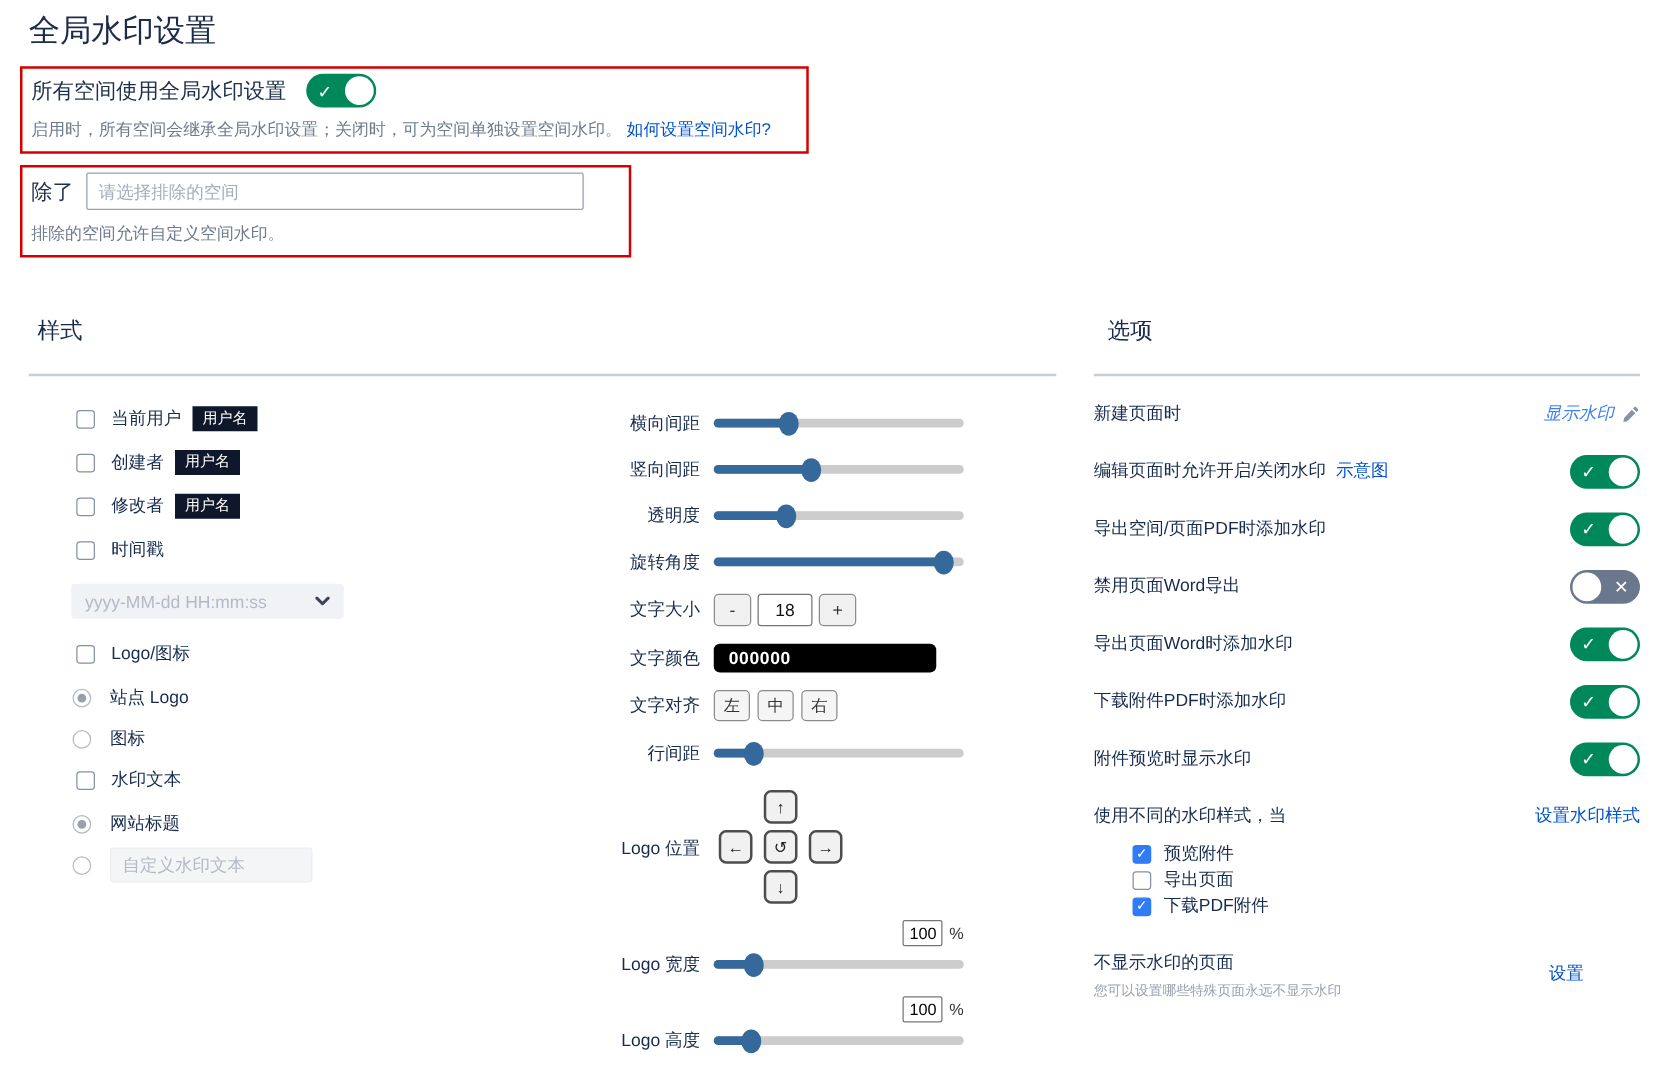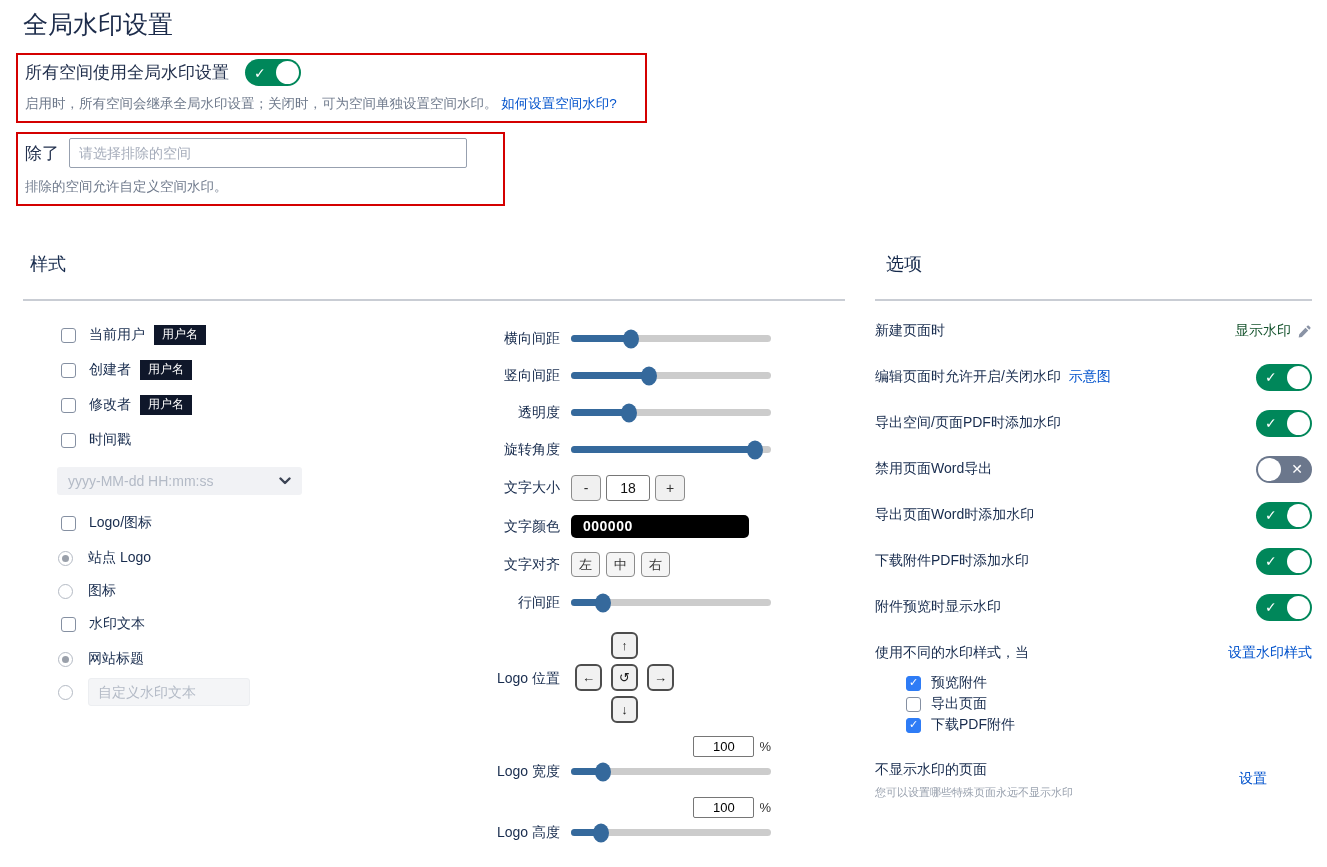--- a/index.html
+++ b/index.html
@@ -56,21 +56,21 @@
   section.options-section { width:437px; margin-left:30px; }
   .sec-title { font-size:18px; font-weight:500; color:#172B4D; padding-left:7px; }
   .sec-hr { border:none; border-top:2px solid #c9cdd4; margin-top:23px; }
   .options-section .sec-title { padding-left:11px; }
 
   .style-body { display:flex; padding-top:26px; }
   .left-col { width:447px; padding-left:14px; }
   .chk-row { display:flex; align-items:center; margin-bottom:19px; height:16px;padding-left:24px; }
   .chk-row .lbl { margin-left:13px; }
   .badge { background:#0f172a; color:#fff; font-size:12px; padding:2px 8px; margin-left:9px; line-height:1.3; }
-  .fake-select { width:245px; height:28px; background:#f1f2f5; border-radius:3px; margin:3px 0 20px 20px;
+  .fake-select { width:218px; height:28px; background:#f1f2f5; border-radius:3px; margin:3px 0 20px 20px;
     display:flex; align-items:center; padding:0 11px; color:#b3bac6; cursor:pointer; }
   .fake-select .chev { margin-left:auto; display:flex; }
   .radio-row { display:flex; align-items:center; margin:0 0 17px 21px; height:16px; }
   .radio-row .lbl { margin-left:15px; }
   .custom-input { width:162px; height:28px; background:#f4f5f7; border:1px solid #eceef1; border-radius:3px;
     margin-left:15px; padding:0 9px; font-size:14px; font-family:inherit; color:#172B4D; }
   .custom-input::placeholder { color:#b3bac6; }
 
   
   .mid-col { width:330px; }
@@ -89,31 +89,31 @@
   .align-btn { width:29px; height:25px; border:1px solid #8c8c8c; background:#f5f5f5; border-radius:4px;
     font-size:13px; font-family:inherit; color:#333; margin-right:6px; cursor:pointer; }
   .dpad { display:grid; grid-template-columns:repeat(3,27px); grid-template-rows:repeat(3,27px);
     gap:5px 9px; margin:4px 0 6px 4px; }
   .dpad button { border:2px solid #4d4d4d; background:#f1f1f1; border-radius:6px; font-size:13px;
     font-family:inherit; color:#222; line-height:1; cursor:pointer; padding:0; }
   .d-up{grid-column:2;grid-row:1} .d-left{grid-column:1;grid-row:2} .d-rot{grid-column:2;grid-row:2}
   .d-right{grid-column:3;grid-row:2} .d-down{grid-column:2;grid-row:3}
   .pct-row { margin-bottom:3px; min-height:22px; }
   .pct-wrap { width:200px; display:flex; justify-content:flex-end; align-items:center; }
-  .pct-input { width:61px; height:21px; border:1px solid #767676; border-radius:2px; text-align:center;
+  .pct-input { width:32px; height:21px; border:1px solid #767676; border-radius:2px; text-align:center;
     font-size:13px; font-family:inherit; }
   .pct-unit { margin-left:5px; font-size:13px; color:#333; }
   .crow.logo-slider { margin-bottom:13px; }
 
   
   .opt-body { padding-top:16px; }
   .opt-row { display:flex; align-items:center; justify-content:space-between; height:28px; margin-bottom:18px; }
   .opt-label { color:#172B4D; }
   .opt-label a { margin-left:4px; }
-  .edit-val { display:flex; align-items:center; color:#14532d; }
+  .edit-val { display:flex; align-items:center; color:#3b82f6;font-style:italic; }
   .pencil { margin-left:6px; display:flex; cursor:pointer; }
   .opt-checks { margin:2px 0 0 11px; }
   .opt-check-row { display:flex; align-items:center; height:16px; margin-bottom:5px;padding-left:20px; }
   .opt-check-row .lbl { margin-left:10px; }
   .nw-block { display:flex; justify-content:space-between; margin-top:28px; }
   .nw-title { color:#172B4D; }
   .nw-desc { color:#99A1AE; font-size:11px; margin-top:6px; }
   .nw-link { margin-top:9px; margin-right:45px; }
 </style>
 </head>

